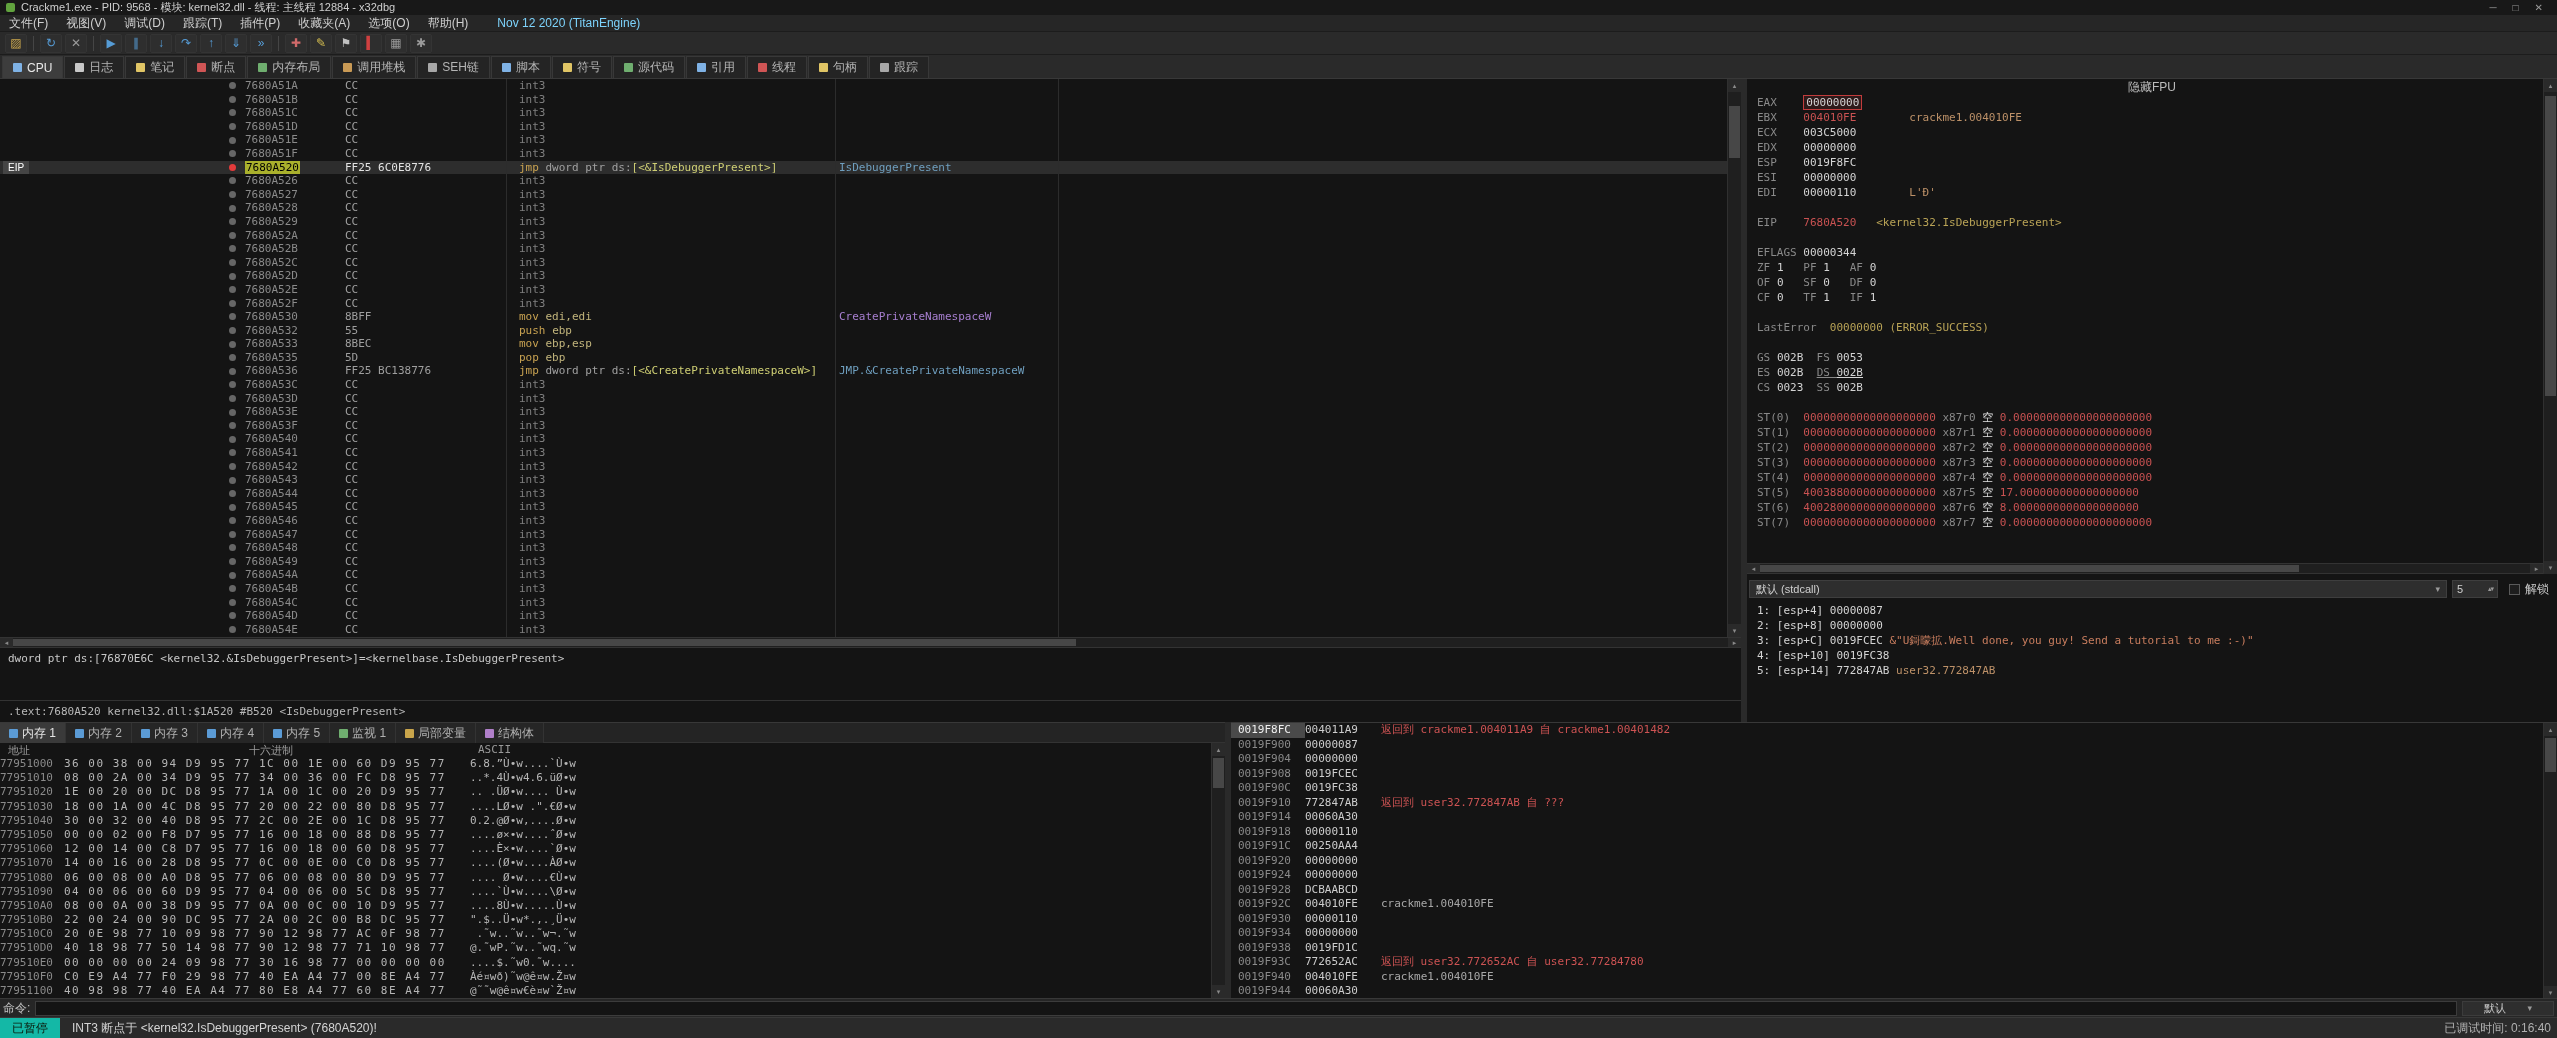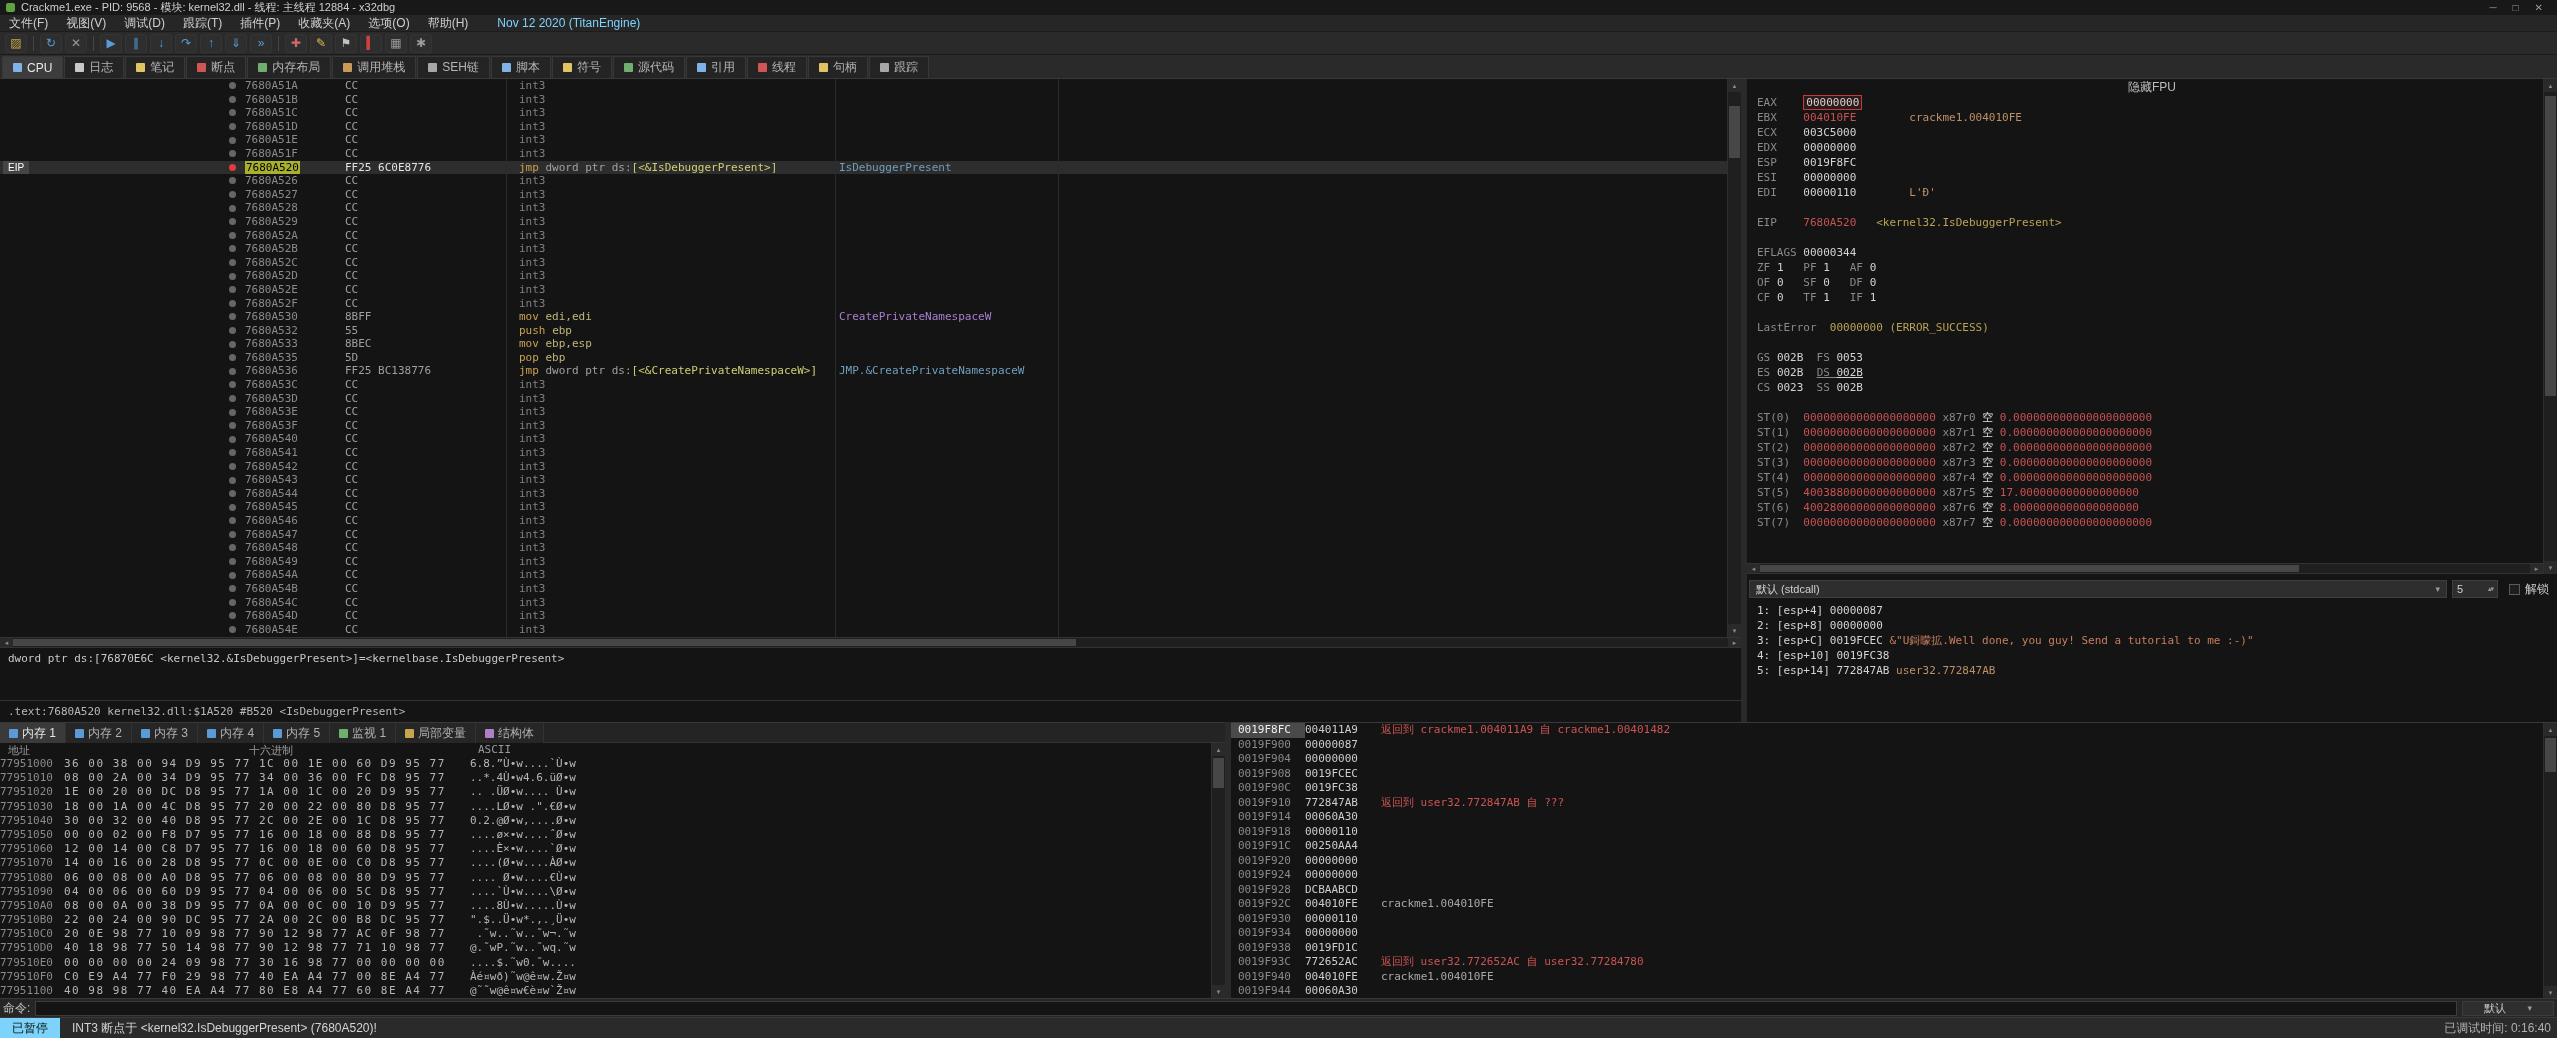--- a/index.html
+++ b/index.html
@@ -123,21 +123,21 @@
   .stk-cmt.red{color:#cd5353}
   .stk-cmt.plain{color:#a8a8a8}
   .stack-vscroll{right:0;top:0;height:276px}
 
   
   .cmdbar{position:absolute;left:0;top:998px;right:0;height:19px;background:#262626;border-top:1px solid #383838;display:flex;align-items:center;gap:5px;padding:0 3px}
   .cmd-label{font-size:12px;color:#c0c0c0;flex:none}
   .cmd-input{flex:1;height:15px;background:#141414;border:1px solid #3c3c3c;color:#d0d0d0;font-family:"DejaVu Sans Mono",monospace;font-size:11px;padding:0 4px;outline:none}
   .cmd-profile{width:92px;height:15px;background:#2e2e2e;border:1px solid #3c3c3c;display:flex;align-items:center;justify-content:space-between;padding:0 21px;font-size:11px;color:#c8c8c8;flex:none}
   .statusbar{position:absolute;left:0;top:1017px;right:0;height:21px;background:#2a2a2a;border-top:1px solid #383838;display:flex;align-items:center;font-size:12px}
-  .status-badge{background:#7dd3fc;color:#0b1a0b;height:100%;display:flex;align-items:center;padding:0 12px;flex:none}
+  .status-badge{background:#14b8a6;color:#0b1a0b;height:100%;display:flex;align-items:center;padding:0 12px;flex:none}
   .status-msg{margin-left:12px;color:#d4d4d4;white-space:nowrap}
   .status-time{margin-left:auto;margin-right:6px;color:#b0b0b0}
 </style>
 </head>
 <body>
 
 <div id="root">
 
   <div class="titlebar">
     <div class="app-icon"></div>

